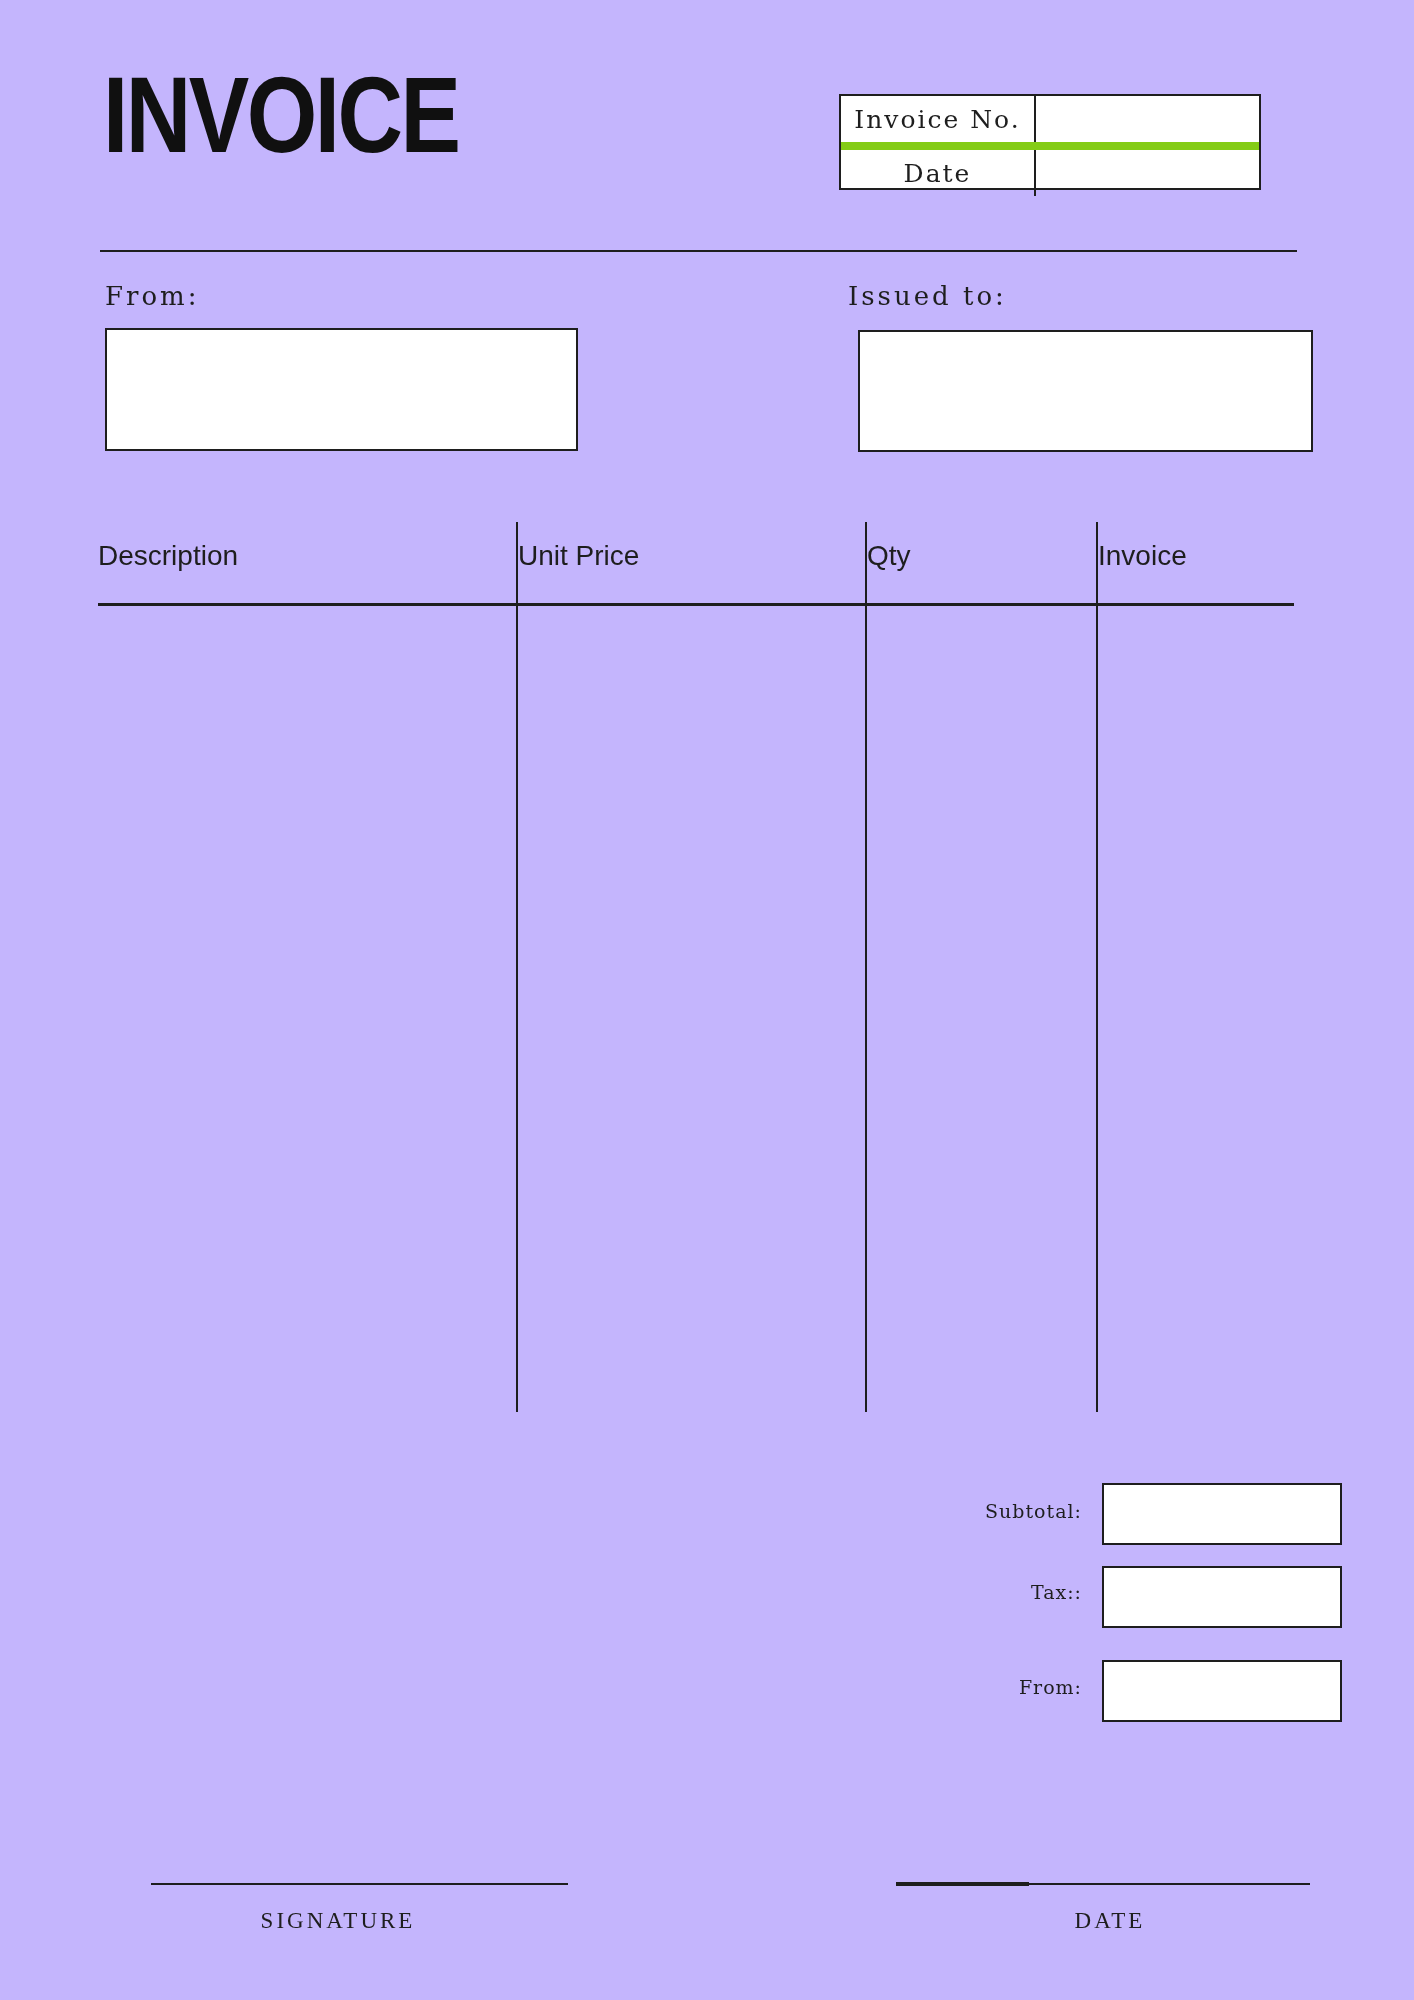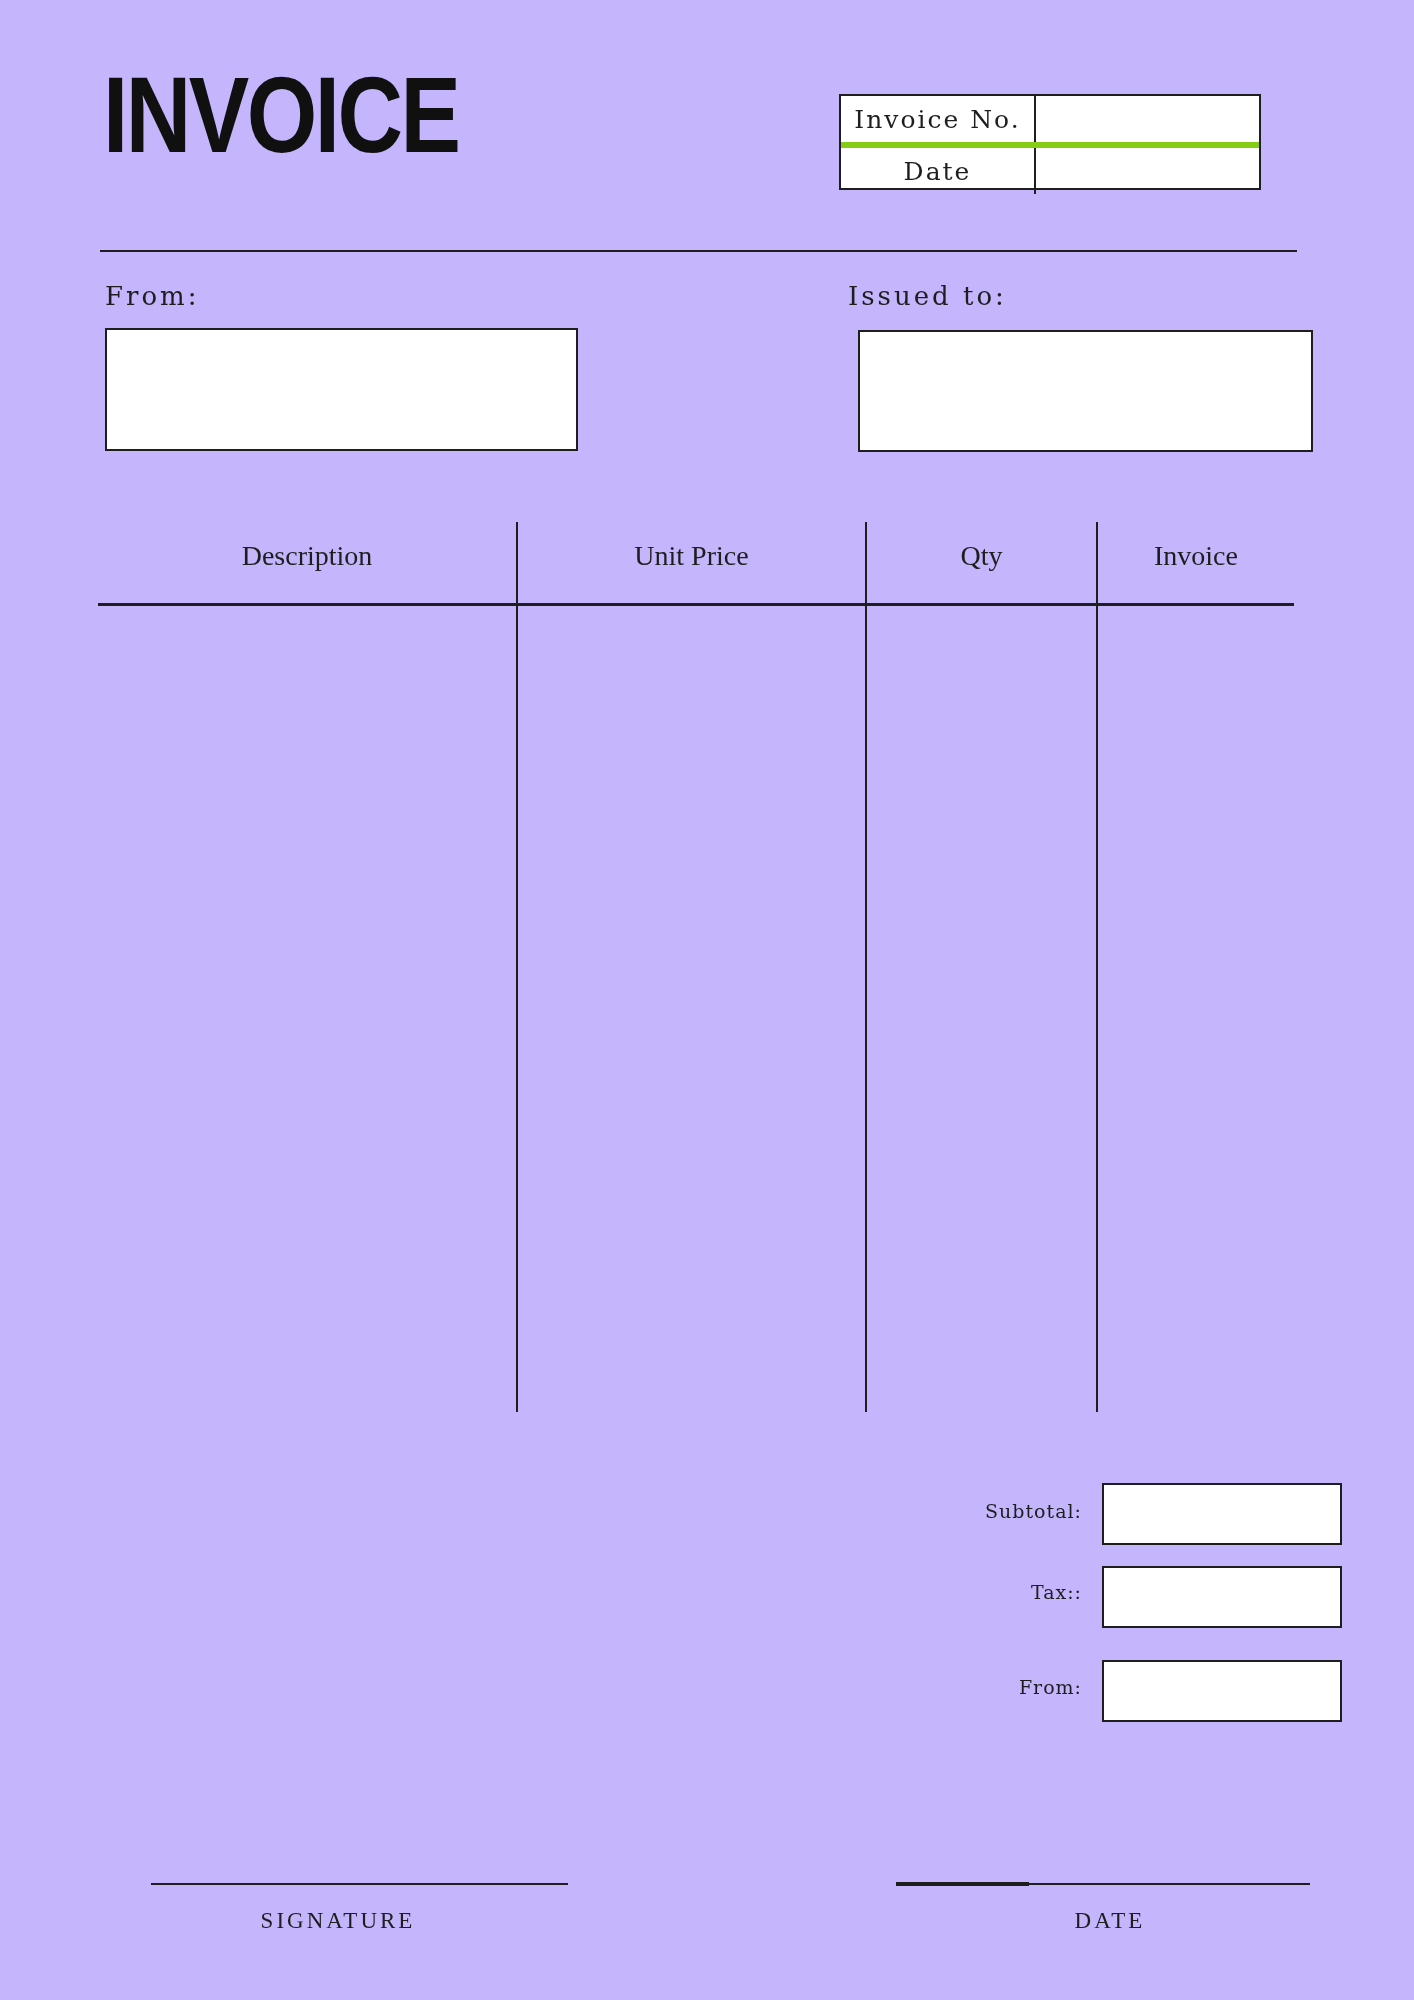--- a/index.html
+++ b/index.html
@@ -16,40 +16,40 @@
     font-size:108px; line-height:1.05; letter-spacing:-3px; color:#101010;
     transform:scaleX(0.84); transform-origin:left top; white-space:nowrap;
   }
 
   
   .meta {
     position:absolute; left:839px; top:94px; width:422px; height:96px;
     border:2px solid #1e1e1e; box-sizing:border-box; background:#fff;
   }
   .meta-row { display:flex; height:46px; }
-  .meta-row.first { border-bottom:6px solid #84cc16; }
+  .meta-row.first { border-bottom:8px solid #84cc16; }
   .meta-label {
     width:195px; box-sizing:border-box; border-right:2px solid #1e1e1e;
     display:flex; align-items:center; justify-content:center;
     font-size:25px; letter-spacing:2px; white-space:nowrap;
   }
   .meta-value { flex:1; }
 
   
   .hline { position:absolute; background:#1e1e1e; height:2px; }
   .vline { position:absolute; background:#1e1e1e; width:2px; }
 
   
   .party-label { position:absolute; font-size:26px; letter-spacing:3px; white-space:nowrap;text-align:center; }
   .fieldbox { position:absolute; border:2px solid #1e1e1e; box-sizing:border-box; background:#fff; }
 
   
   .col-head {
-    position:absolute; top:540px; font-family:Liberation Serif, serif;
-    font-size:28px; text-align:center; white-space:nowrap;
+    position:absolute; top:540px; font-family:Liberation Sans, sans-serif;
+    font-size:28px; text-align:left; white-space:nowrap;
   }
 
   
   .total-label {
     position:absolute; left:780px; width:302px; text-align:right;
     font-size:19px; letter-spacing:1px; white-space:nowrap;
   }
   .total-box { position:absolute; left:1102px; width:240px; height:62px; }
 
   

